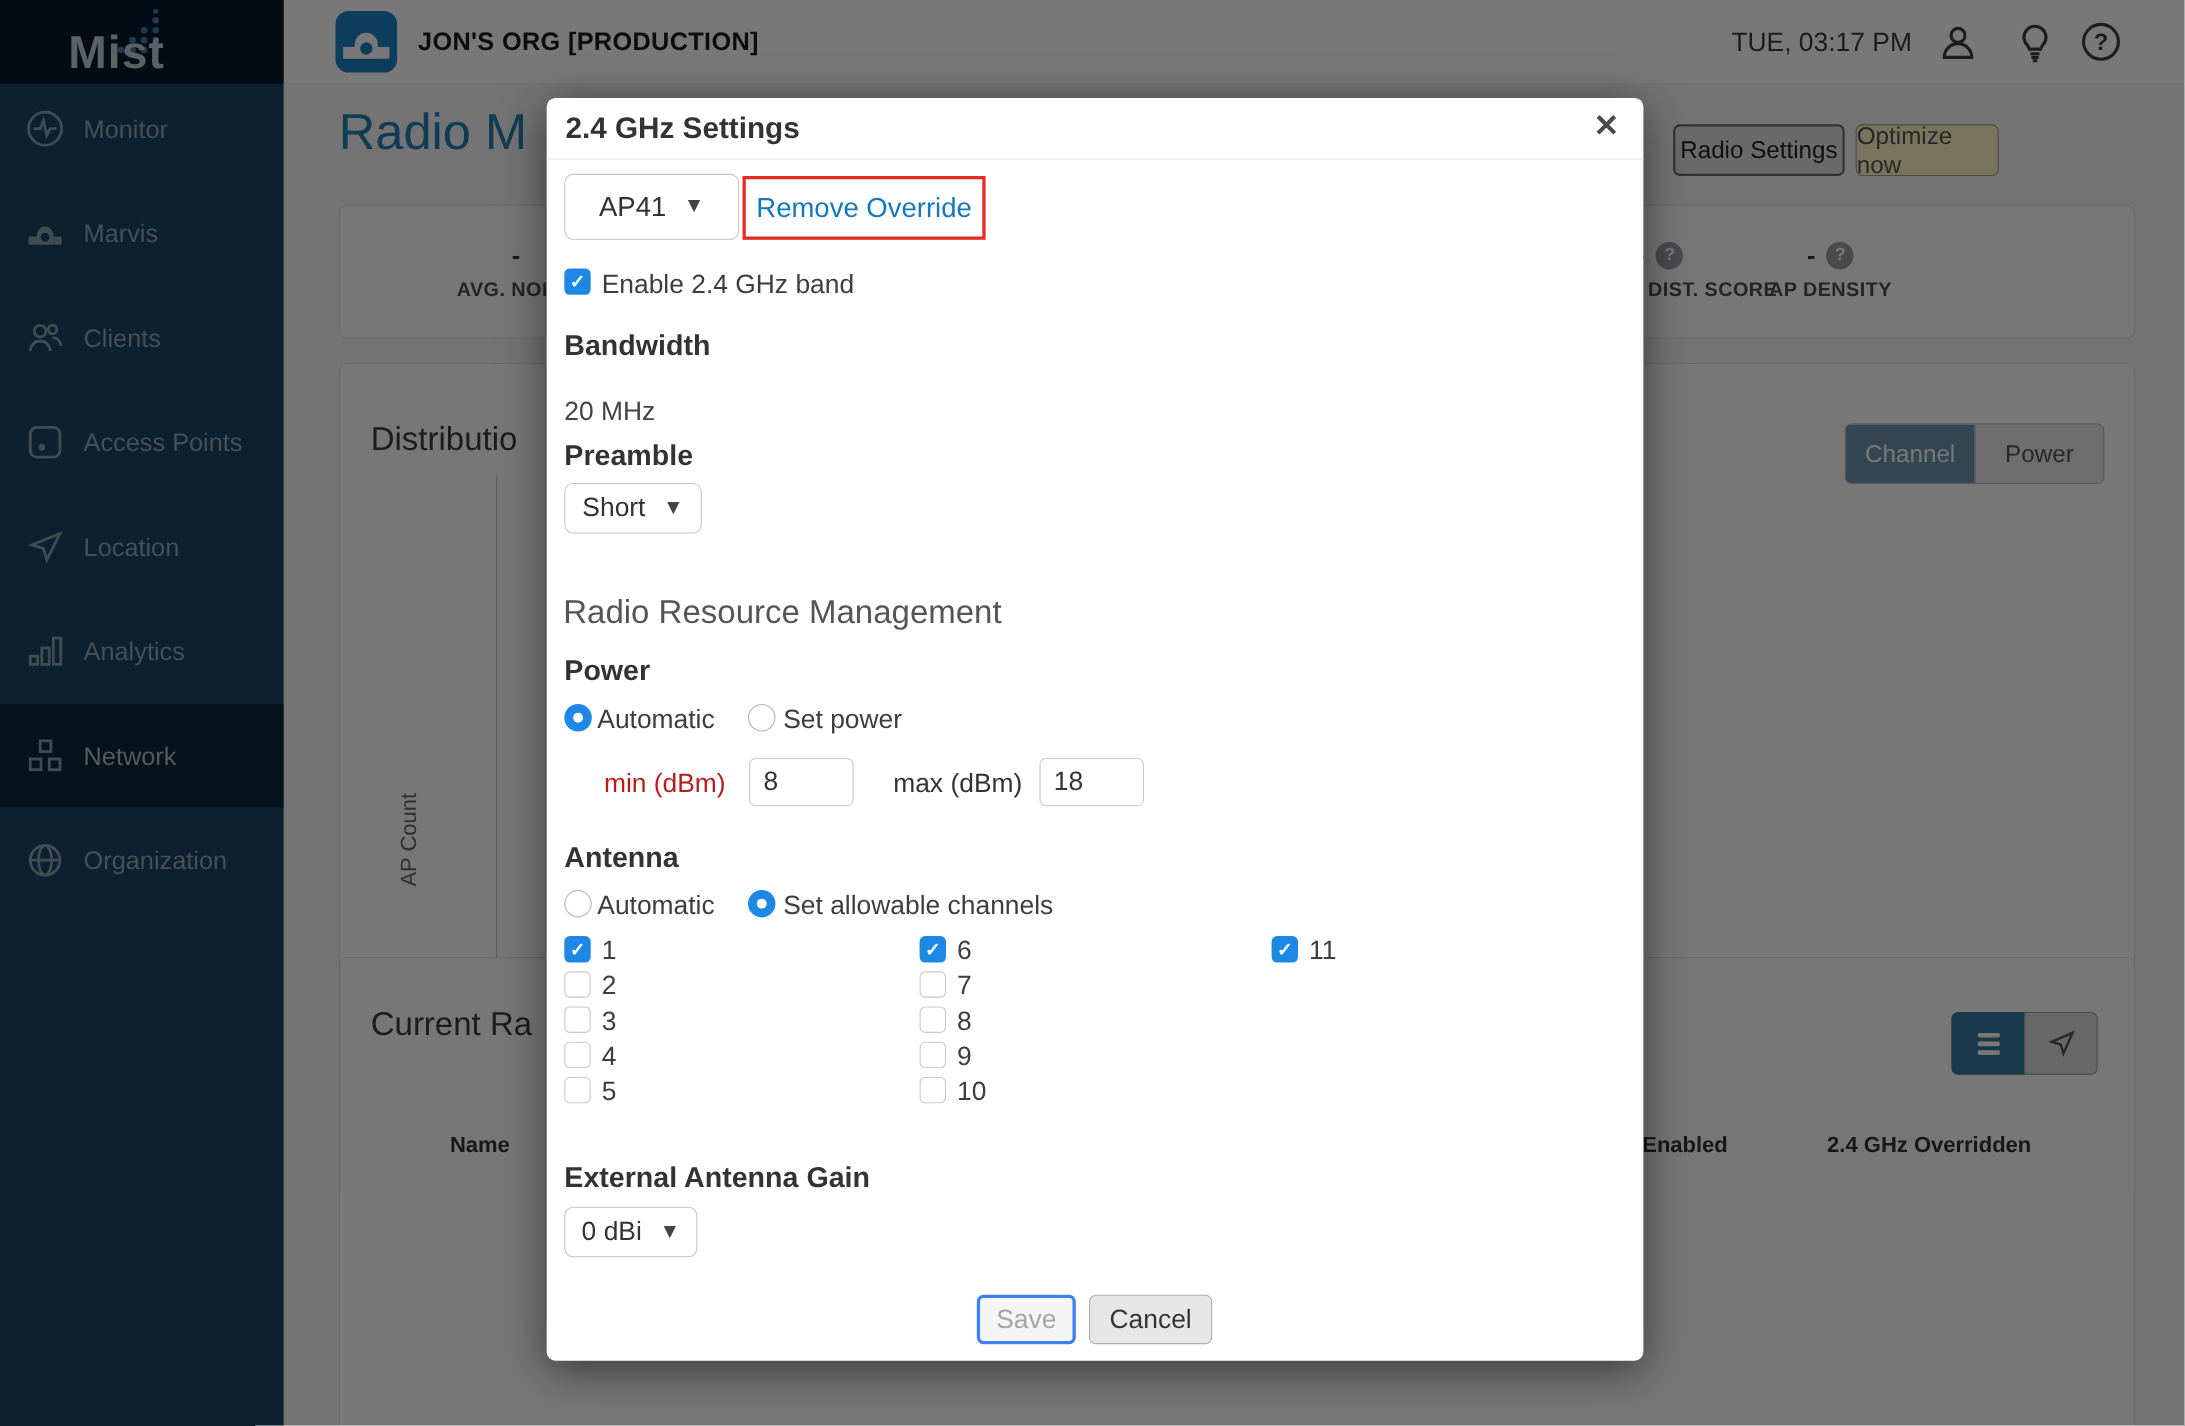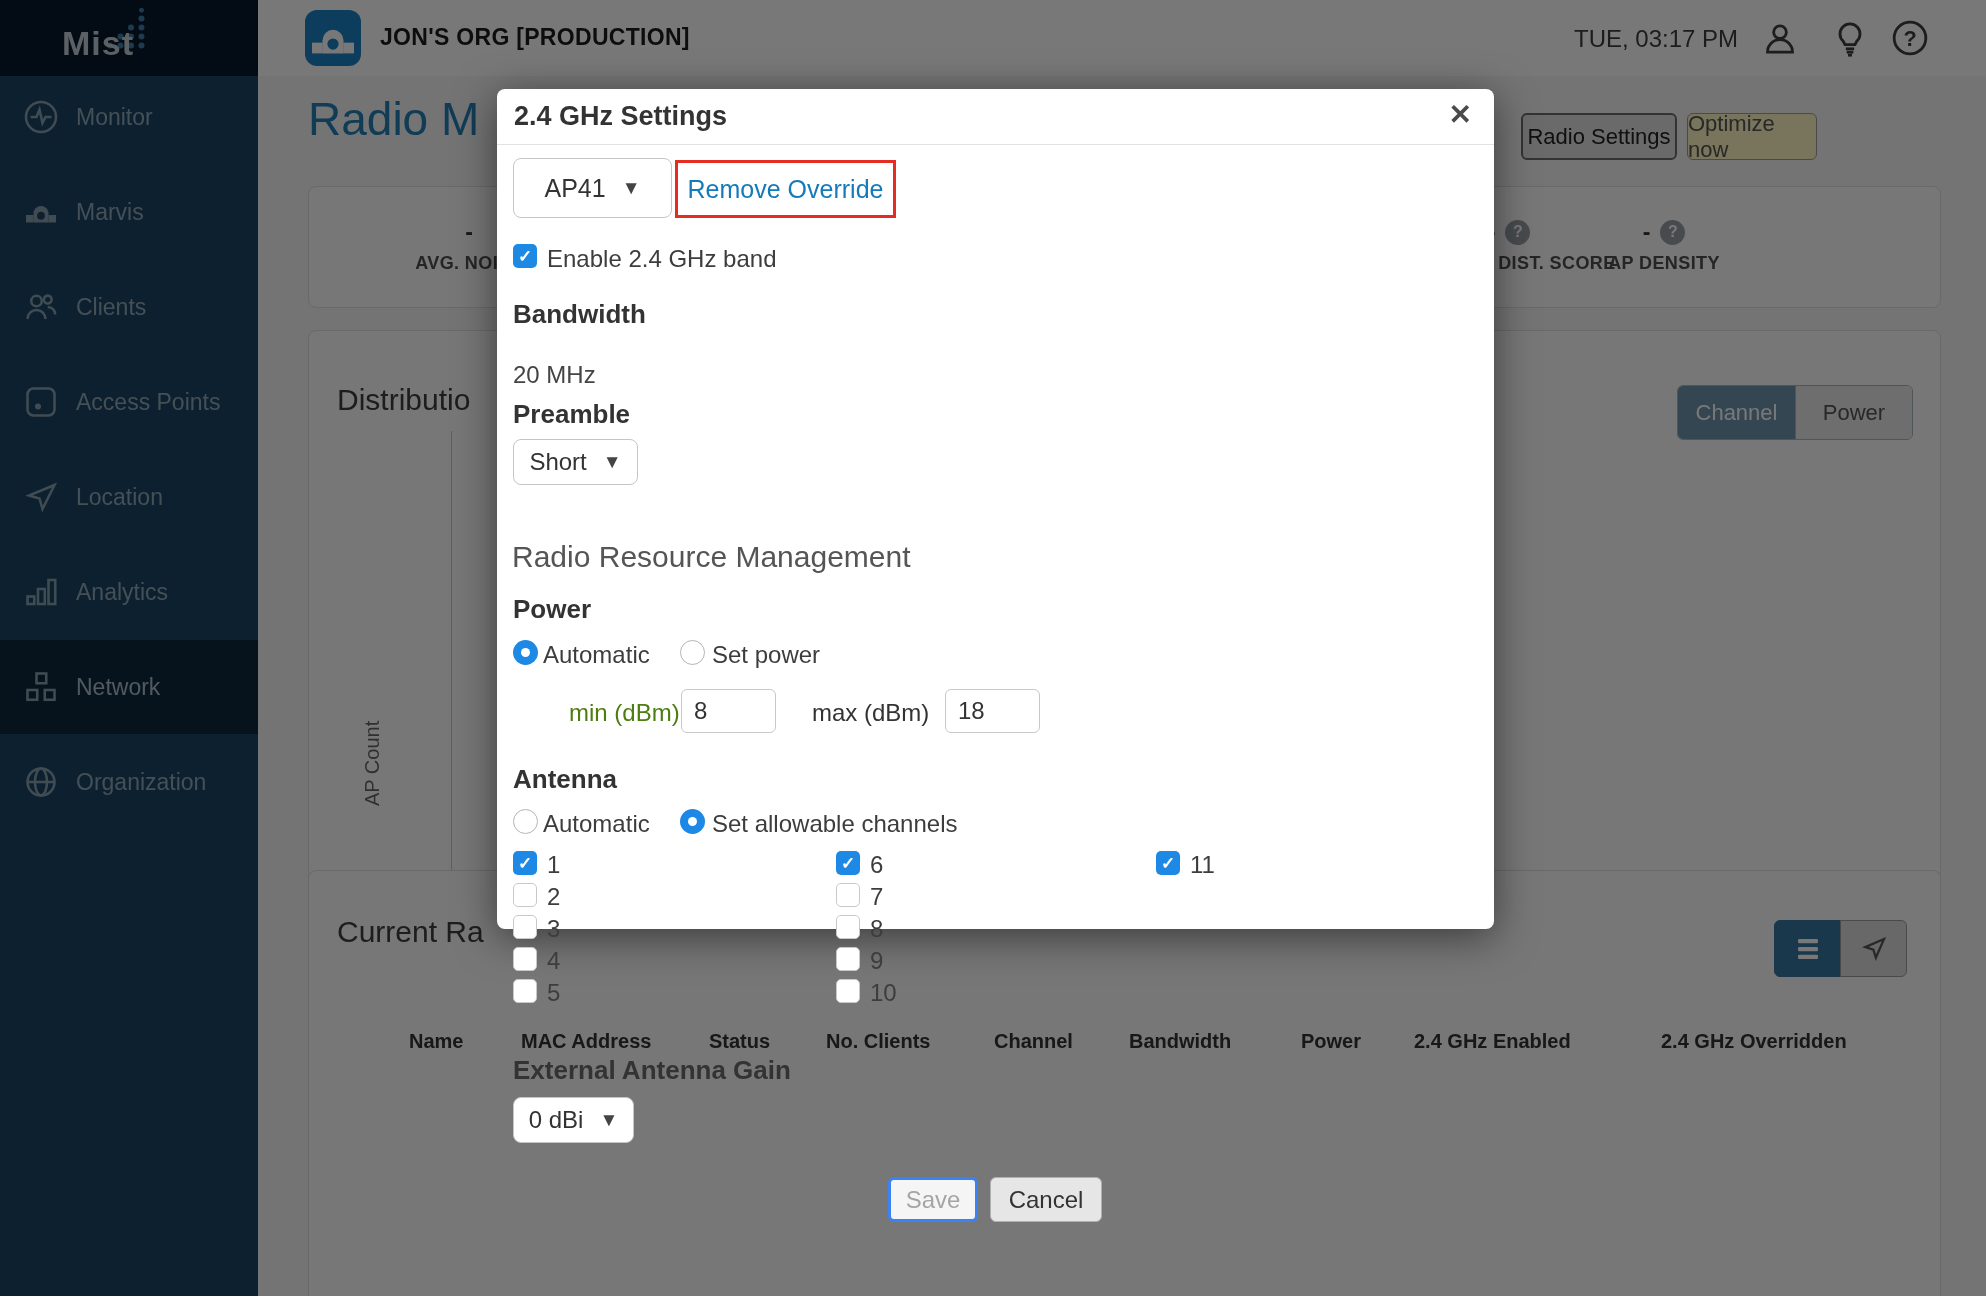--- a/index.html
+++ b/index.html
@@ -3,21 +3,21 @@
 <meta charset="utf-8">
 <style>
   html,body{margin:0;padding:0;}
   body{width:1986px;height:1296px;overflow:hidden;font-family:"Liberation Sans",sans-serif;background:#f6f6f6;}
   .app{position:relative;width:1986px;height:1296px;overflow:hidden;}
   .abs{position:absolute;}
 
   
   .sidebar{position:absolute;left:0;top:0;width:258px;height:1296px;background:#1b4566;z-index:1;}
   .logo-block{position:absolute;left:0;top:0;width:258px;height:76px;background:#081a2b;}
-  .logo-text{position:absolute;left:62px;top:24px;color:#c3ced6;font-size:34px;font-weight:bold;letter-spacing:1px;}
+  .logo-text{position:absolute;left:62px;top:24px;color:#c3ced6;font-size:42px;font-weight:bold;letter-spacing:1px;}
   .nav-item{position:absolute;left:0;width:258px;height:94px;display:flex;align-items:center;color:#94a8b6;font-size:23px;cursor:pointer;}
   .nav-item.active{background:#0e2a3e;color:#aebfcb;}
   .nav-item .nicon{margin-left:22px;margin-right:16px;width:38px;height:38px;flex:none;display:flex;align-items:center;justify-content:center;}
   .nicon svg{stroke:#8ba0af;fill:none;stroke-width:1.7;}
 
   
   .header{position:absolute;left:258px;top:0;width:1728px;height:76px;background:#ffffff;border-bottom:1px solid #d8d8d8;z-index:1;}
   .org-icon{position:absolute;left:47px;top:10px;width:56px;height:56px;background:#1b82c5;border-radius:12px;}
   .org-name{position:absolute;left:122px;top:24px;font-size:23px;font-weight:bold;color:#1d1d1d;letter-spacing:.3px;}
   .hdr-time{position:absolute;left:1316px;top:25px;font-size:24px;color:#3f3f3f;}
@@ -40,21 +40,21 @@
   .toggle .seg{height:53px;display:flex;align-items:center;justify-content:center;font-size:22px;cursor:pointer;}
   .seg.sel{background:#6d95ad;color:#fff;}
   .seg.unsel{background:#e9e9e9;color:#555;border-left:1px solid #a9b6bf;}
   .axis-y{position:absolute;width:1px;background:#c9c9c9;}
   .axis-label{position:absolute;font-size:20px;color:#666;transform:rotate(-90deg);transform-origin:left top;white-space:nowrap;}
   .view-btn{position:absolute;top:49px;width:67px;height:57px;border:1px solid #9d9d9d;box-sizing:border-box;display:flex;align-items:center;justify-content:center;cursor:pointer;}
   .th{position:absolute;top:159px;font-size:20px;font-weight:bold;color:#333;white-space:nowrap;}
 
   
   .backdrop{position:absolute;left:0;top:0;width:1986px;height:1296px;background:rgba(0,0,0,0.53);z-index:10;}
-  .modal{position:absolute;left:497px;top:89px;width:997px;height:840px;background:#fff;border-radius:8px;box-shadow:0 8px 40px rgba(0,0,0,.5);z-index:20;}
+  .modal{position:absolute;left:497px;top:89px;width:997px;height:1148px;background:#fff;border-radius:8px;box-shadow:0 8px 40px rgba(0,0,0,.5);z-index:20;}
   .modal-head{position:absolute;left:0;top:0;width:100%;height:56px;border-bottom:1px solid #e2e2e2;box-sizing:border-box;}
   .modal-title{position:absolute;left:17px;top:12px;font-size:27px;font-weight:bold;color:#333;}
   .modal-close{position:absolute;right:22px;top:9px;font-size:28px;font-weight:bold;color:#4a4a4a;cursor:pointer;}
   .h2{position:absolute;font-size:26px;font-weight:bold;color:#333;}
   .h1g{position:absolute;font-size:30px;color:#555;}
   .txt{position:absolute;font-size:24px;color:#444;}
   .dd{position:absolute;background:#fff;border:1.5px solid #c5c5c5;border-radius:8px;box-sizing:border-box;display:flex;align-items:center;justify-content:center;gap:16px;font-size:25px;color:#333;cursor:pointer;}
   .dd .caret{font-size:19px;color:#444;}
   .annotation{position:absolute;border:3px solid #e62b22;box-sizing:border-box;display:flex;align-items:center;justify-content:center;}
   .link{font-size:25px;color:#147aba;cursor:pointer;}
@@ -309,21 +309,21 @@
     </div>
 
     <div class="h1g" style="left:15px;top:451px;">Radio Resource Management</div>
 
     <div class="h2" style="left:16px;top:505px;">Power</div>
     <div class="radio on" style="left:16px;top:551px;"></div>
     <div class="rlbl" style="left:46px;top:552px;">Automatic</div>
     <div class="radio off" style="left:183px;top:551px;"></div>
     <div class="rlbl" style="left:215px;top:552px;">Set power</div>
 
-    <div class="txt" style="left:72px;top:610px;color:#4d7c0f;">min (dBm)</div>
+    <div class="txt" style="left:52px;top:610px;color:#b91c1c;">min (dBm)</div>
     <div class="inp" style="left:184px;top:600px;width:95px;height:44px;">8</div>
     <div class="txt" style="left:315px;top:610px;color:#333;">max (dBm)</div>
     <div class="inp" style="left:448px;top:600px;width:95px;height:44px;">18</div>
 
     <div class="h2" style="left:16px;top:675px;">Antenna</div>
     <div class="radio off" style="left:16px;top:720px;"></div>
     <div class="rlbl" style="left:46px;top:721px;">Automatic</div>
     <div class="radio on" style="left:183px;top:720px;"></div>
     <div class="rlbl" style="left:215px;top:721px;">Set allowable channels</div>
 

